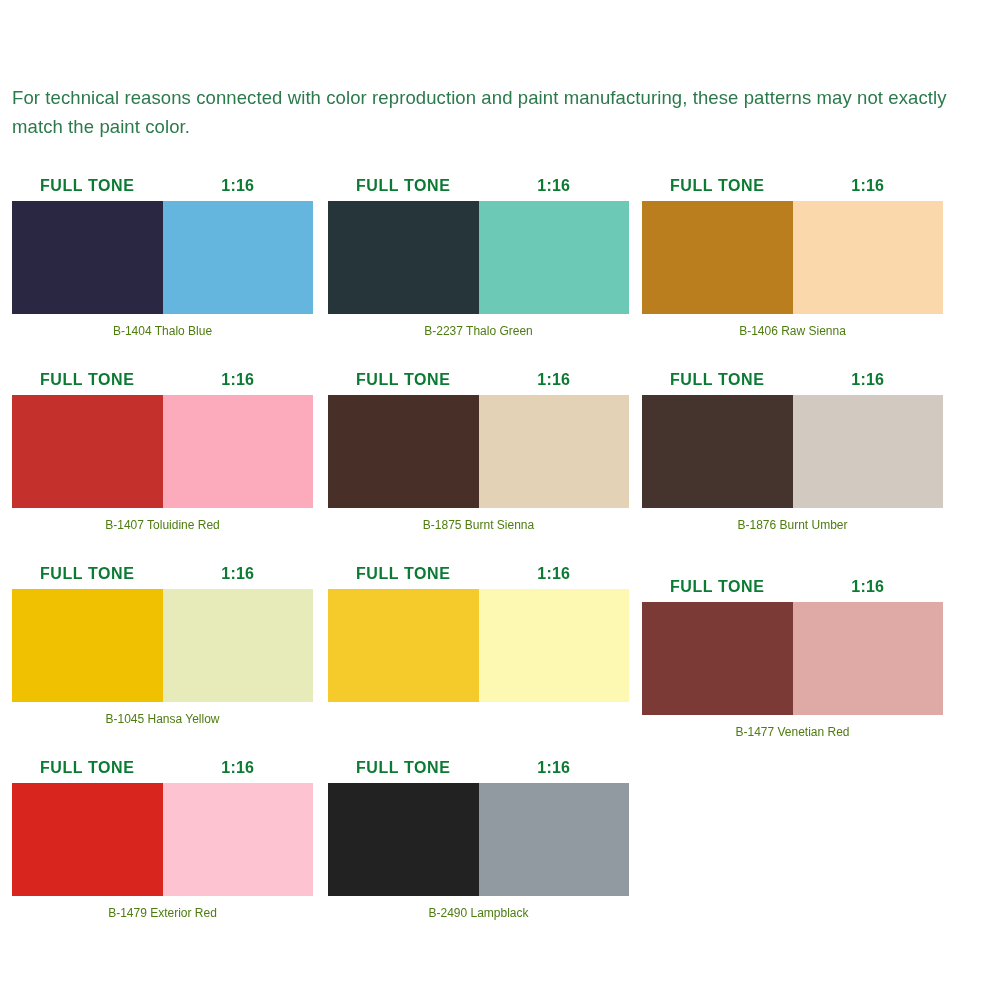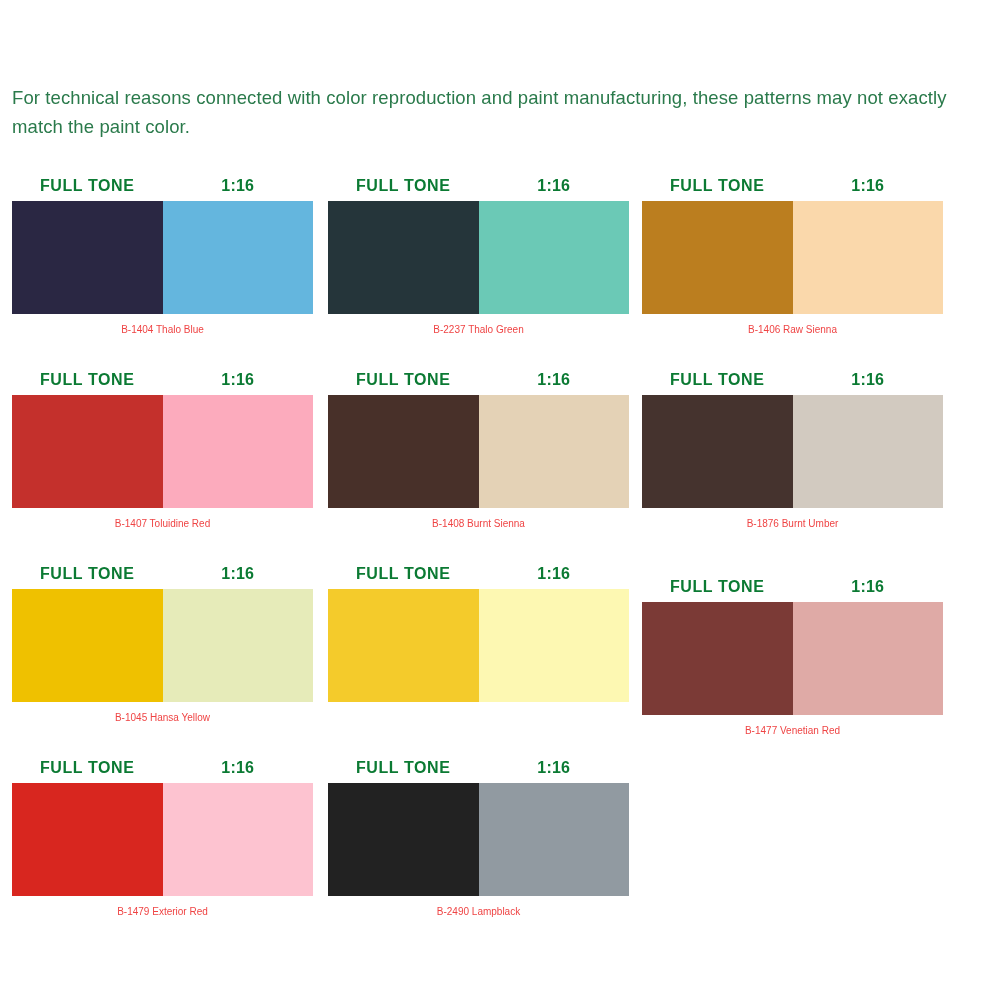--- a/index.html
+++ b/index.html
@@ -86,22 +86,22 @@
   }
   .swatch-half {
     flex: 1 1 50%;
     height: 100%;
   }
 
   .caption {
     width: 301px;
     text-align: center;
     margin-top: 10px;
-    font-size: 10px;
-    color: #ef4444;
+    font-size: 12px;
+    color: #4d7c0f;
     white-space: nowrap;
   }
 </style>
 </head>
 <body>
 
 <div class="page">
 
   <p class="notice">For technical reasons connected with color reproduction and paint manufacturing, these patterns may not exactly match the paint color.</p>
 
@@ -164,21 +164,21 @@
         <div class="card col2">
           <div class="card-inner">
             <div class="labels">
               <span class="label-half">FULL TONE</span>
               <span class="label-half ratio">1:16</span>
             </div>
             <div class="swatch">
               <div class="swatch-half" style="background: rgb(72, 48, 41);"></div>
               <div class="swatch-half" style="background: rgb(228, 210, 182);"></div>
             </div>
-            <div class="caption">B-1408 Burnt Sienna</div>
+            <div class="caption">B-1875 Burnt Sienna</div>
           </div>
         </div>
         <div class="card col3">
           <div class="card-inner">
             <div class="labels">
               <span class="label-half">FULL TONE</span>
               <span class="label-half ratio">1:16</span>
             </div>
             <div class="swatch">
               <div class="swatch-half" style="background: rgb(69, 51, 46);"></div>

